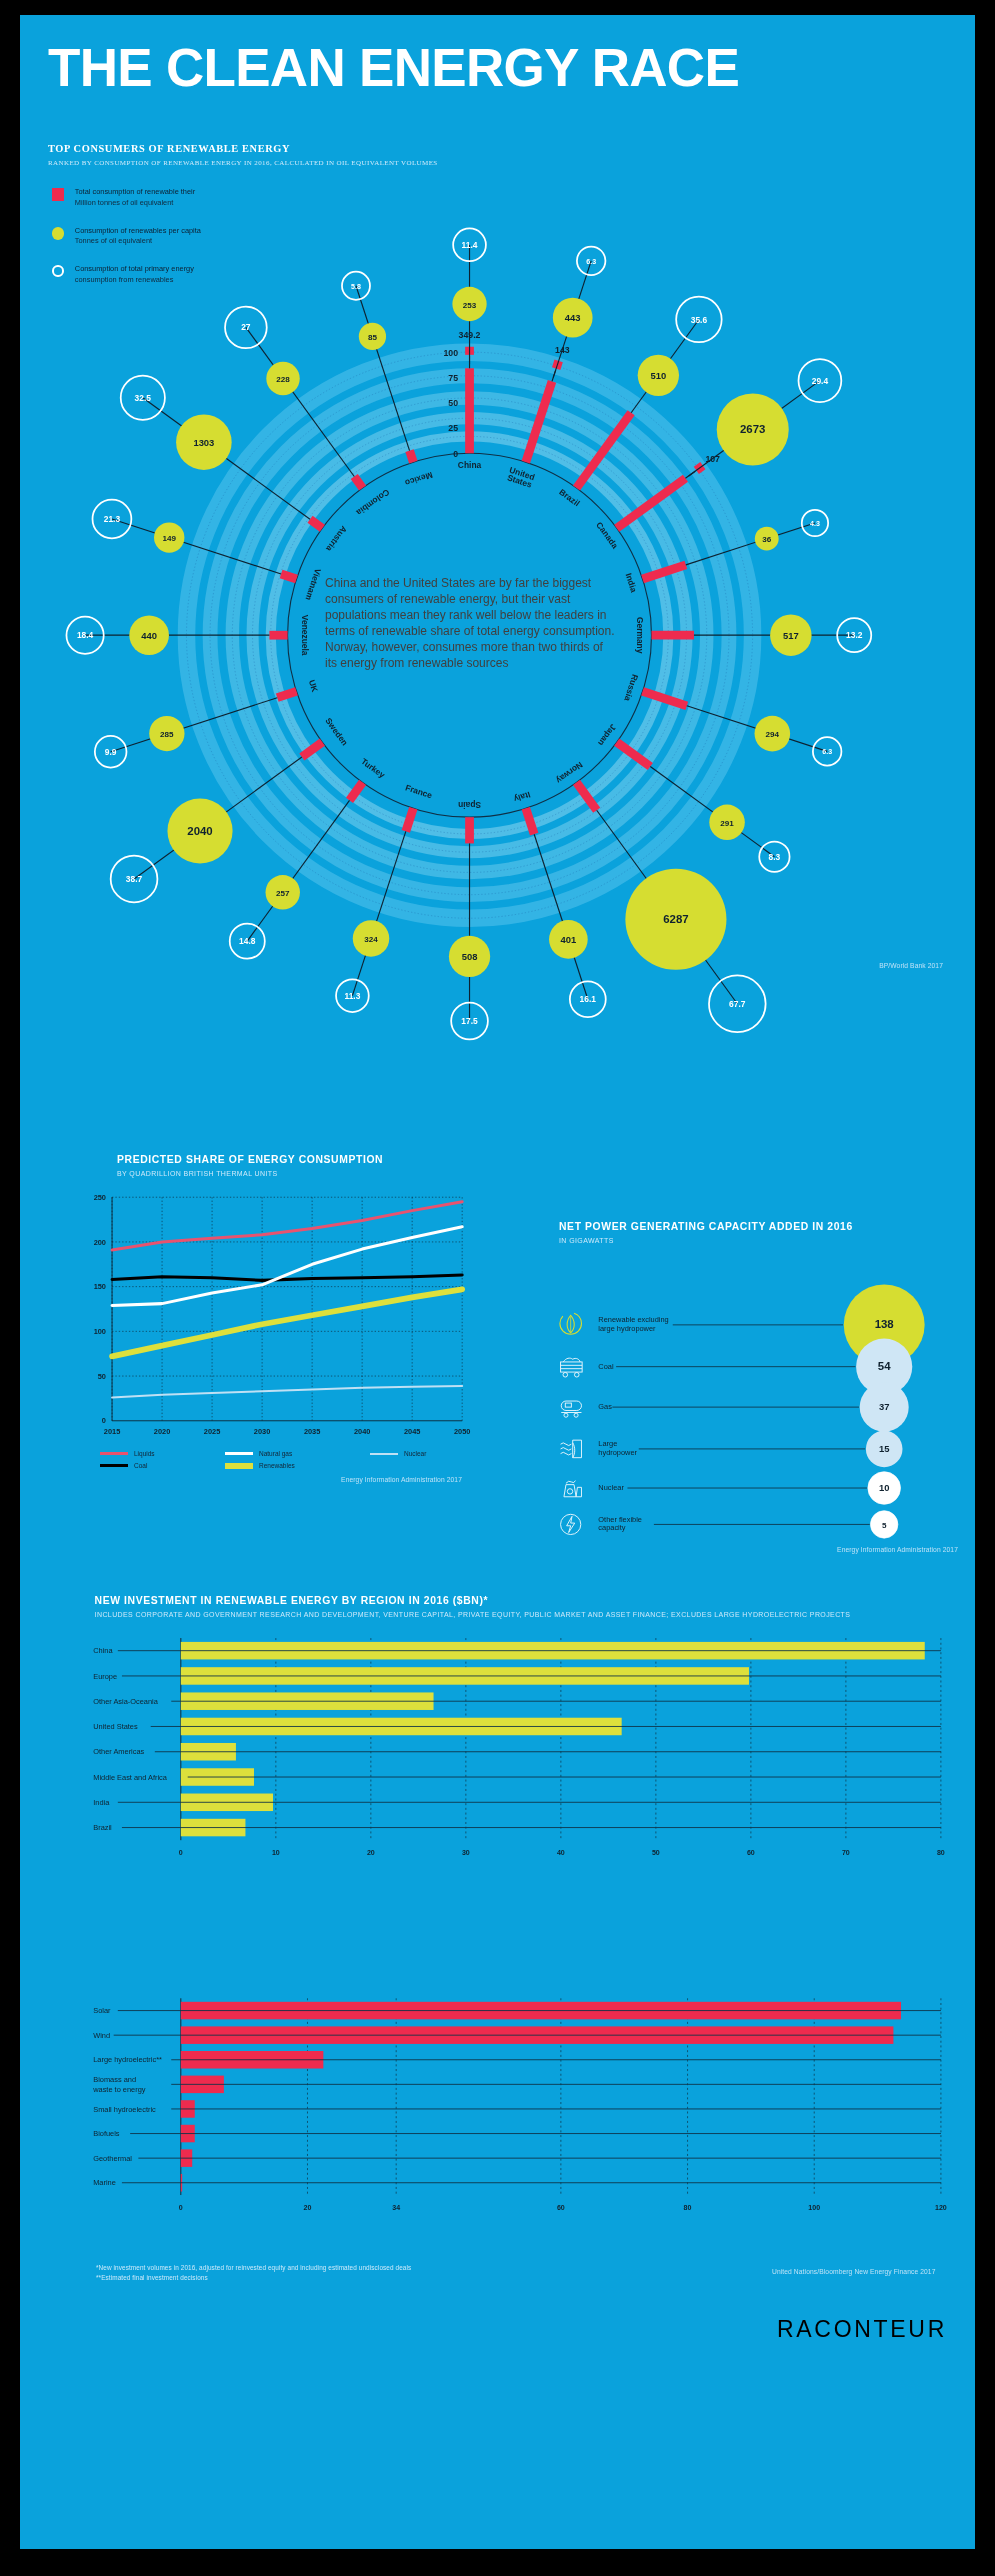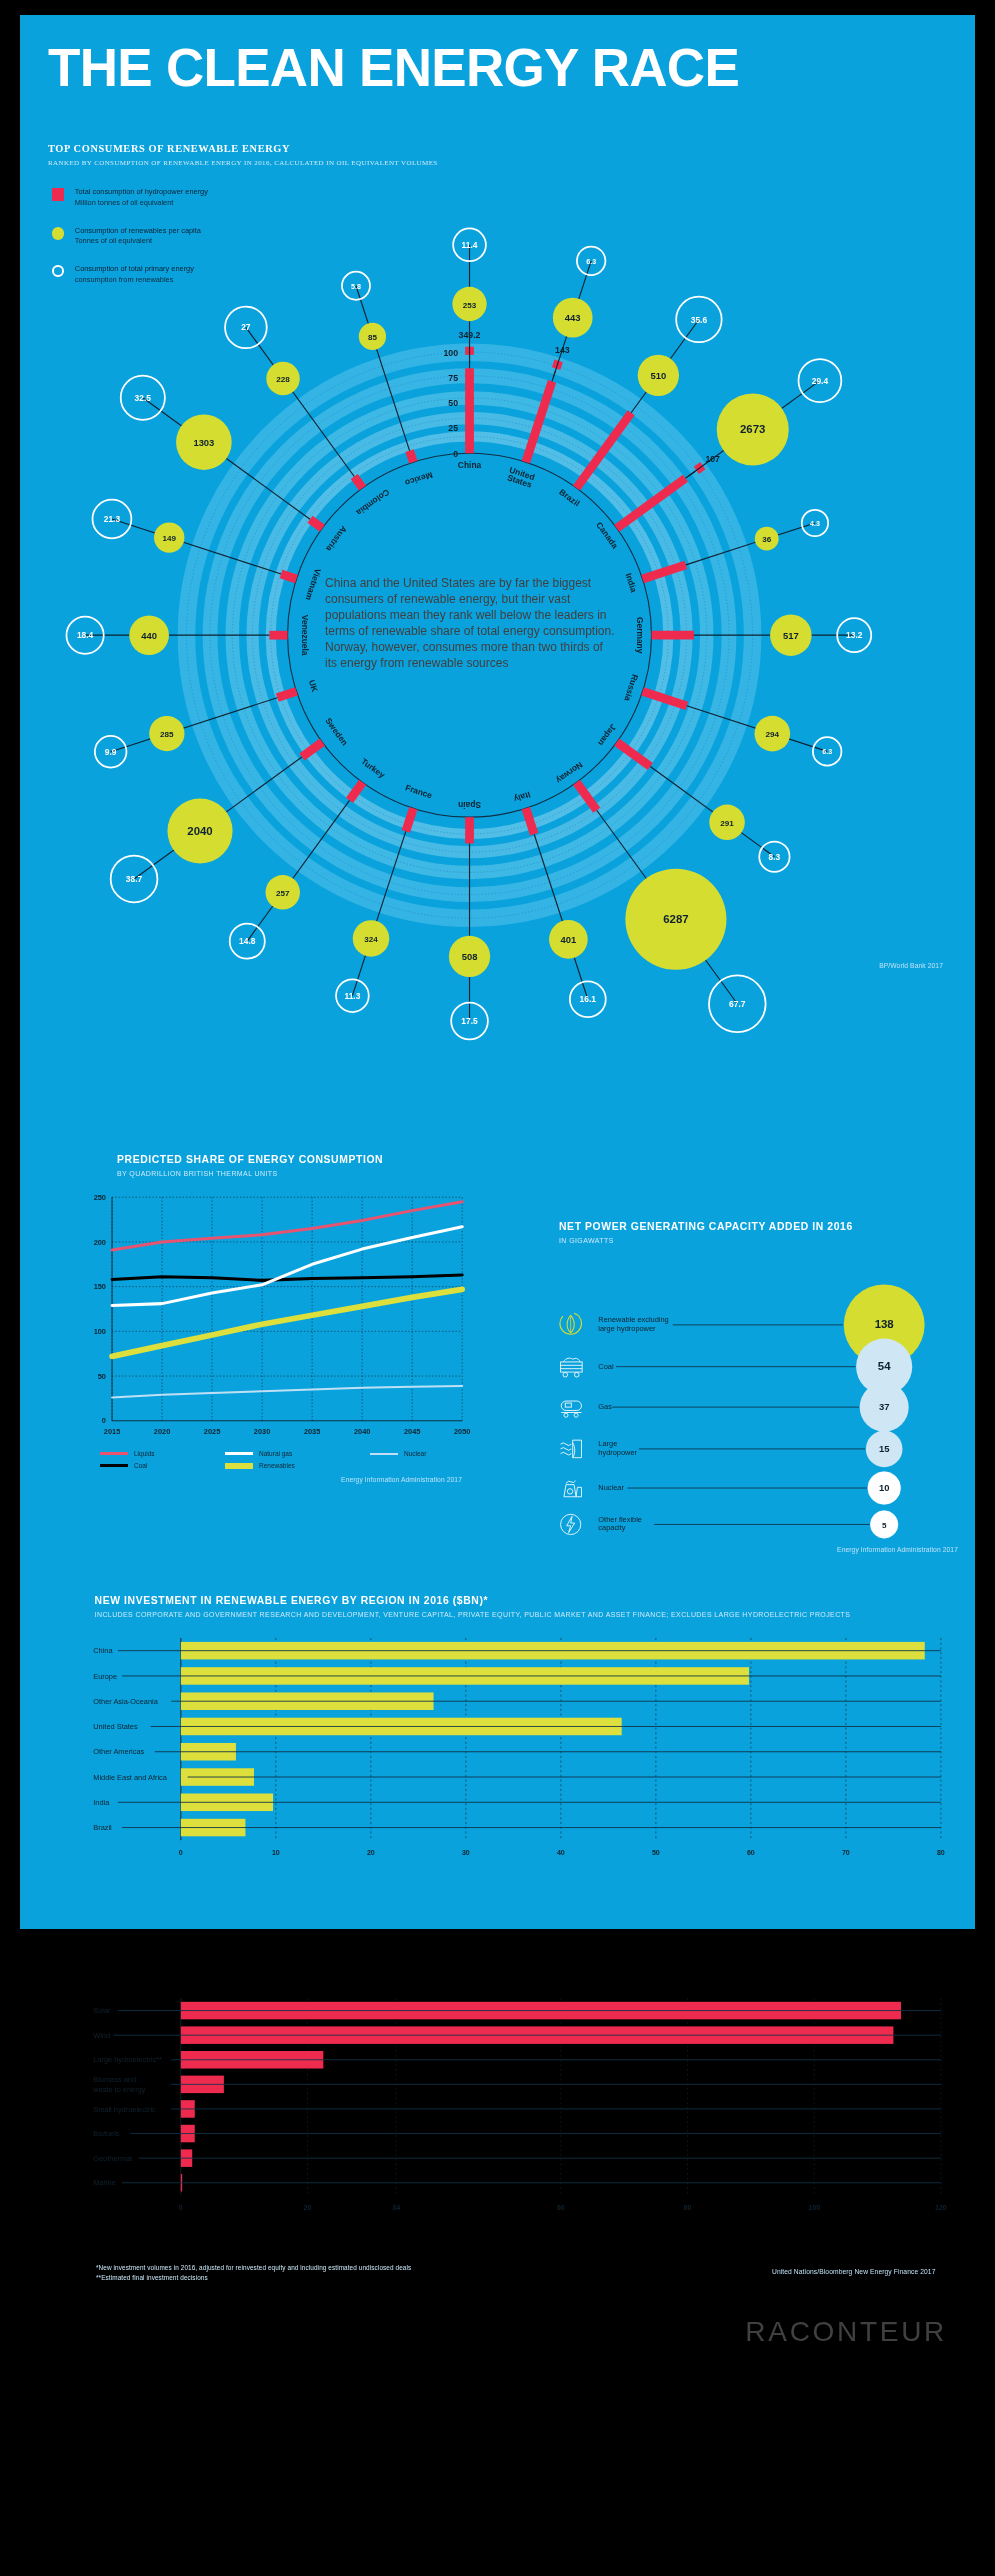--- a/index.html
+++ b/index.html
@@ -6,21 +6,21 @@
   * { box-sizing: border-box; margin: 0; padding: 0; }
   html, body {
     background: #000;
     font-family: "Liberation Sans", sans-serif;
   }
   body { width: 995px; height: 2576px; position: relative; overflow: hidden; }
 
   #poster {
     position: absolute;
     left: 20px; top: 15px;
-    width: 955px; height: 1914px;
+    width: 955px; height: 2534px;
     background: #0aa2dc;
   }
 
   
   .main-title {
     position: absolute;
     left: 28px; top: 28px;
     font-size: 53px;
     font-weight: bold;
     letter-spacing: -0.7px;
@@ -107,21 +107,21 @@
   
   #sec5 { position: absolute; left: 53px; top: 1944px; width: 876px; height: 350px; }
   #sec5 .hdr { position: absolute; left: 21.6px; top: 0; }
   #typ-svg { position: absolute; left: 0; top: 35px; }
   #sec5 .foot { position: absolute; left: 23px; top: 305px; }
   #sec5 .source { position: absolute; right: 13.5px; top: 309px; }
 
   
   #logo {
     position: absolute; right: 28px; top: 2301px;
-    font-size: 28px; letter-spacing: 2.7px; color: #404040; font-weight: normal;
+    font-size: 23px; letter-spacing: 2.7px; color: #000000; font-weight: normal;
   }
 
   text { font-family: "Liberation Sans", sans-serif; }
 </style>
 </head>
 <body>
 
 <div id="poster">
 
   <div class="main-title">THE CLEAN ENERGY RACE</div>
@@ -131,21 +131,21 @@
       <div class="sec-title">TOP CONSUMERS OF RENEWABLE ENERGY</div>
       <div class="sec-sub">RANKED BY CONSUMPTION OF RENEWABLE ENERGY IN 2016, CALCULATED IN OIL EQUIVALENT VOLUMES</div>
     </div>
 
     <div class="legend">
       <div class="legend-row">
         <div class="legend-mark">
             <div class="sw-red"></div>
           </div>
         <div class="legend-txt">
-          <div>Total consumption of hydropower energy</div>
+          <div>Total consumption of renewable their</div>
           <div class="l2">Million tonnes of oil equivalent</div>
         </div>
       </div>
       <div class="legend-row">
         <div class="legend-mark">
             <div class="sw-yel"></div>
           </div>
         <div class="legend-txt">
           <div>Consumption of renewables per capita</div>
           <div class="l2">Tonnes of oil equivalent</div>

